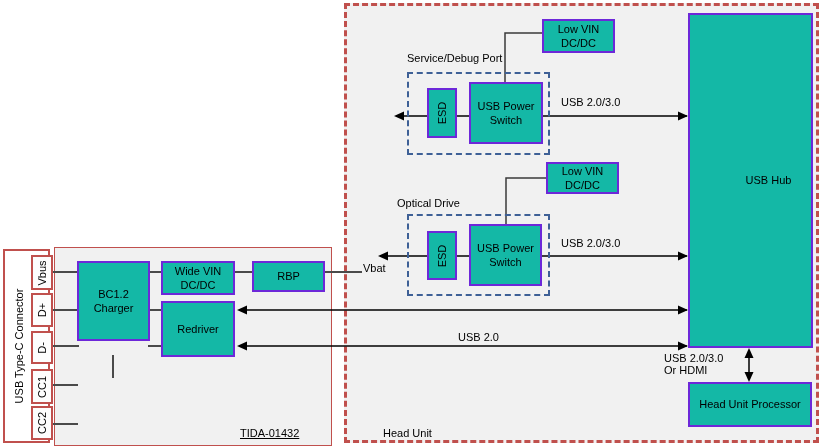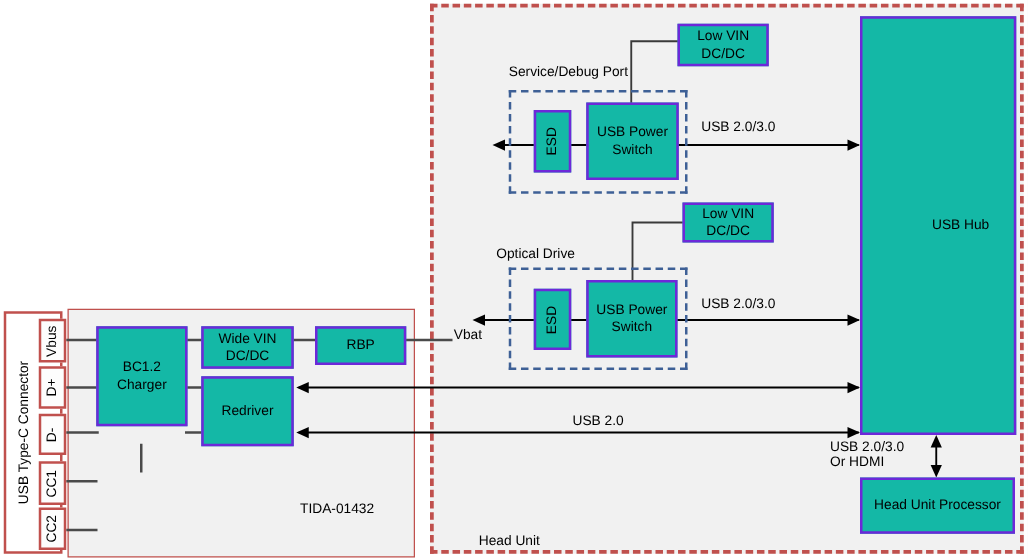--- a/index.html
+++ b/index.html
@@ -113,16 +113,16 @@
   <div class="block" style="left:688px;top:382px;width:124px;height:45px;">Head Unit Processor</div>
 
   <div class="lbl center" style="left:407px;top:52px;width:143px;">Service/Debug Port</div>
   <div class="lbl center" style="left:397px;top:197px;width:143px;">Optical Drive</div>
   <div class="lbl center" style="left:561px;top:96px;width:108px;">USB 2.0/3.0</div>
   <div class="lbl center" style="left:561px;top:237px;width:108px;">USB 2.0/3.0</div>
   <div class="lbl center" style="left:458px;top:295px;width:92px;margin-top:36px;">USB 2.0</div>
   <div class="lbl" style="left:363px;top:262px;width:40px;">Vbat</div>
   <div class="lbl center" style="left:664px;top:352px;width:90px;">USB 2.0/3.0
 Or HDMI</div>
-  <div class="lbl center" style="left:240px;top:401px;width:80px;">TIDA-01432</div>
+  <div class="lbl center" style="left:240px;top:427px;width:80px;text-decoration:underline;">TIDA-01432</div>
   <div class="lbl" style="left:359px;top:427px;width:70px;padding-left:24px;">Head Unit</div>
 
 </div>
 
 </body></html>

